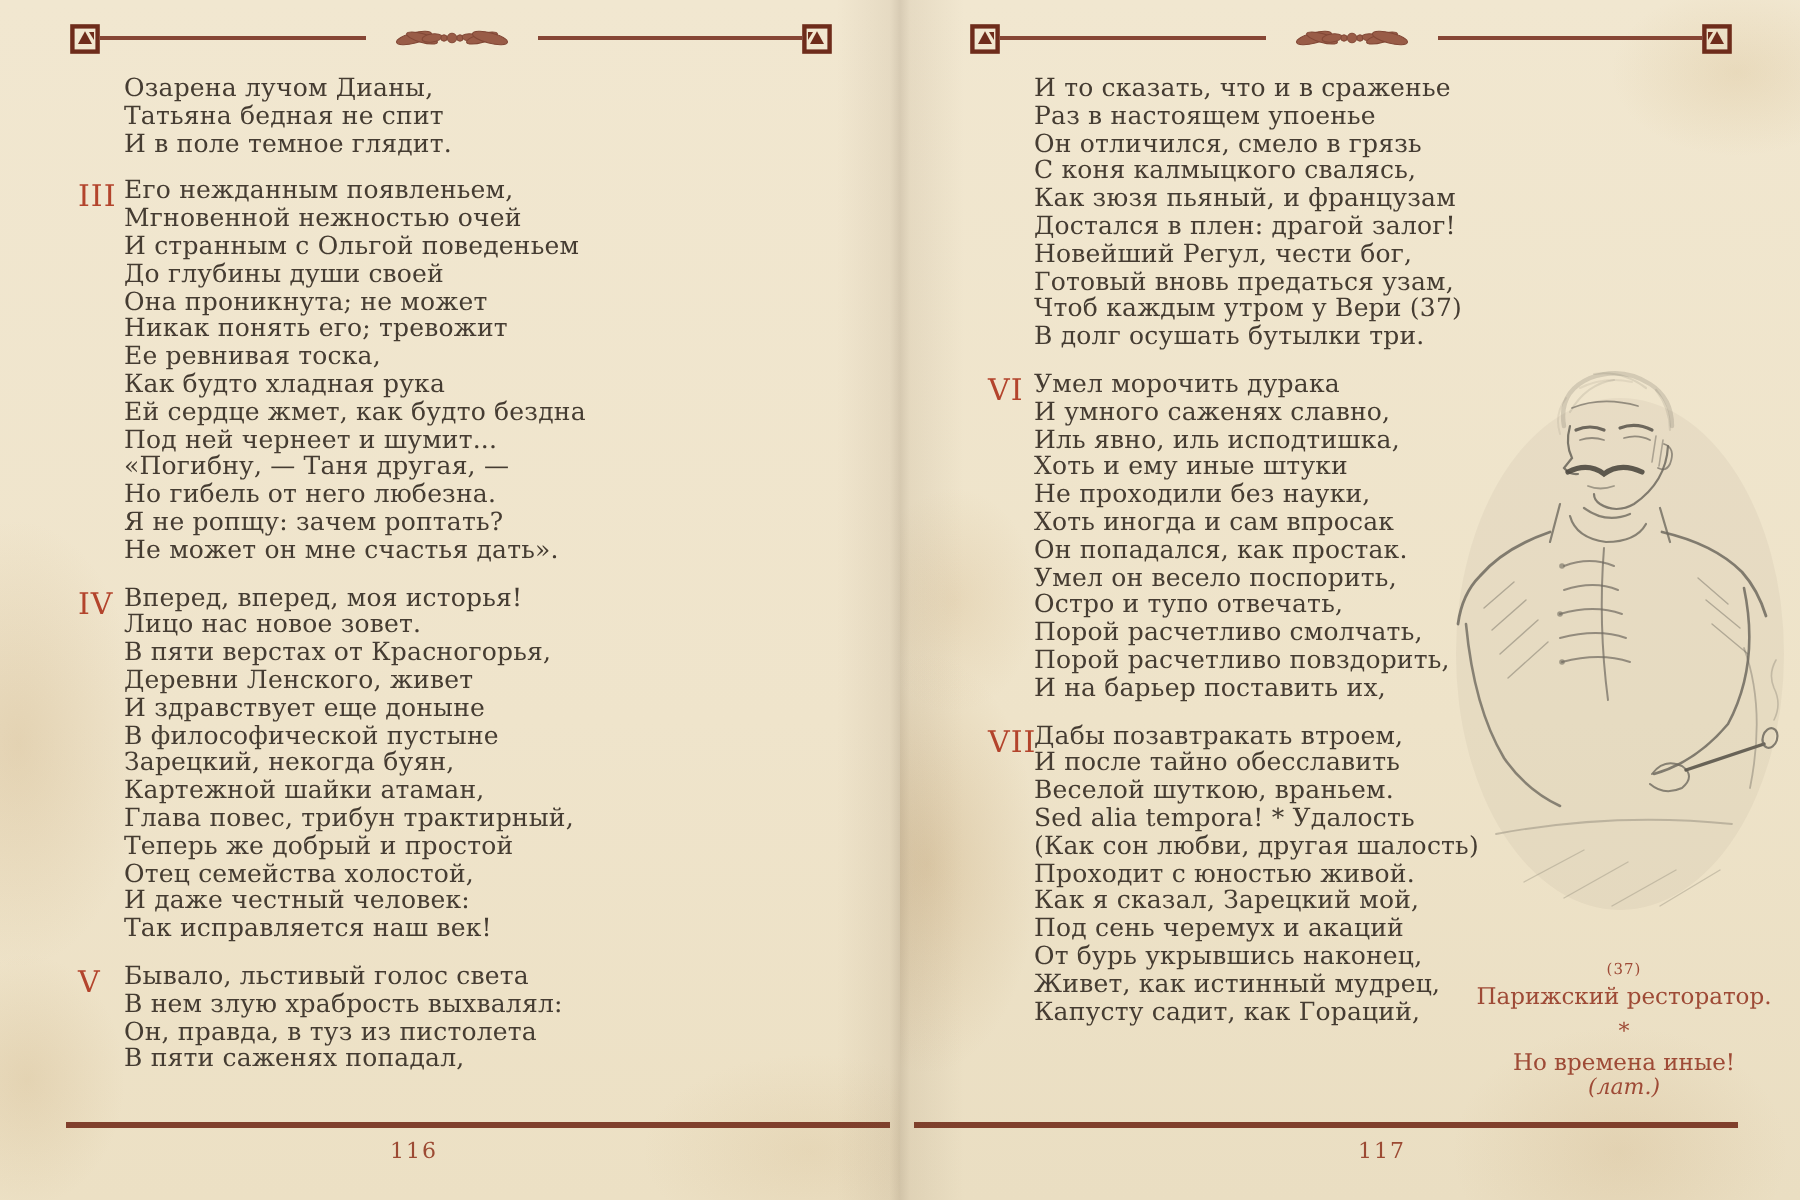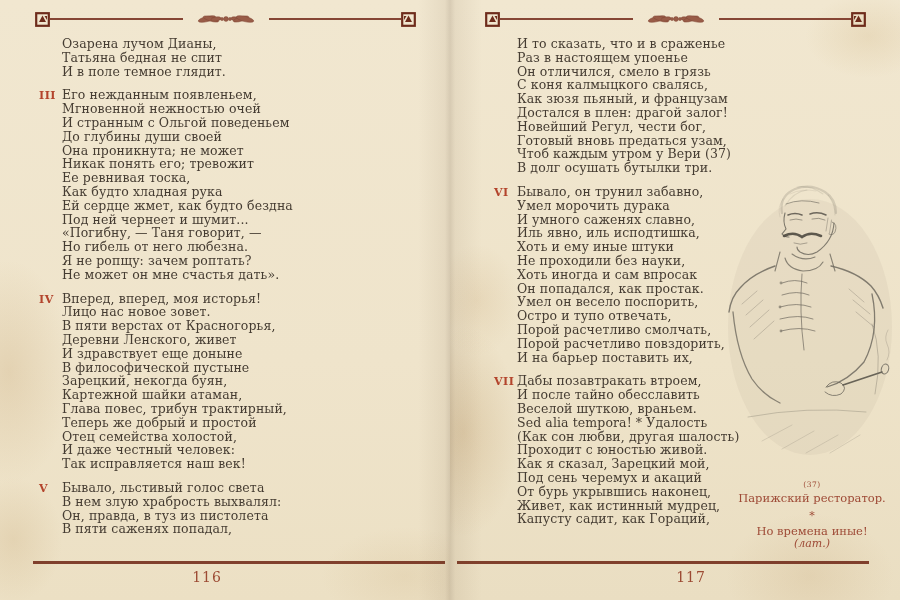--- a/index.html
+++ b/index.html
@@ -46,33 +46,33 @@
   .corner-orn{width:15px;height:15px;flex:0 0 auto;}
   .corner-orn.flip{transform:scaleX(-1);}
   .floral-orn{flex:0 0 auto;margin:0 7px;}
   
   .content{position:absolute;top:37px;}
   .page.left .content{left:62px;width:368px;}
   .page.right .content{left:67px;width:310px;}
   .stanza{position:relative;margin-bottom:10px;}
   .numeral{
     position:absolute;left:-23px;top:1px;width:20px;
-    font-size:11px;letter-spacing:.5px;color:#b3442c;font-weight:bold;
+    font-size:15px;letter-spacing:.5px;color:#b3442c;font-weight:normal;
   }
   .line{
     font-size:12.5px;line-height:13.8px;color:#453c32;
     letter-spacing:.1px;white-space:nowrap;
   }
   
   .footer-rule{position:absolute;top:561px;height:2.5px;background:#76321f;opacity:.92;}
   .page.left .footer-rule{left:33px;right:5px;}
   .page.right .footer-rule{left:7px;right:31px;}
   .page-number{
     position:absolute;top:569px;width:70px;text-align:center;
-    font-size:14px;color:#9c4a33;letter-spacing:1px;
+    font-size:11px;color:#9c4a33;letter-spacing:1px;
   }
   .page.left .page-number{left:172px;}
   .page.right .page-number{left:206px;}
   
   .footnotes{
     position:absolute;left:262px;top:480px;width:200px;text-align:center;
     color:#9e4a36;
   }
   .fn-marker{font-size:7.5px;letter-spacing:.5px;}
   .fn-text{font-size:11.5px;margin-top:2px;}
@@ -130,21 +130,21 @@
             <div class="line">Его нежданным появленьем,</div>
             <div class="line">Мгновенной нежностью очей</div>
             <div class="line">И странным с Ольгой поведеньем</div>
             <div class="line">До глубины души своей</div>
             <div class="line">Она проникнута; не может</div>
             <div class="line">Никак понять его; тревожит</div>
             <div class="line">Ее ревнивая тоска,</div>
             <div class="line">Как будто хладная рука</div>
             <div class="line">Ей сердце жмет, как будто бездна</div>
             <div class="line">Под ней чернеет и шумит...</div>
-            <div class="line">«Погибну, — Таня говорит, —</div>
+            <div class="line">«Погибну, — Таня другая, —</div>
             <div class="line">Но гибель от него любезна.</div>
             <div class="line">Я не ропщу: зачем роптать?</div>
             <div class="line">Не может он мне счастья дать».</div>
           </div>
       </div>
       <div class="stanza">
         <div class="numeral">IV</div>
         <div class="lines">
             <div class="line">Вперед, вперед, моя исторья!</div>
             <div class="line">Лицо нас новое зовет.</div>
@@ -216,21 +216,20 @@
             <div class="line">Достался в плен: драгой залог!</div>
             <div class="line">Новейший Регул, чести бог,</div>
             <div class="line">Готовый вновь предаться узам,</div>
             <div class="line">Чтоб каждым утром у Вери (37)</div>
             <div class="line">В долг осушать бутылки три.</div>
           </div>
       </div>
       <div class="stanza">
         <div class="numeral">VI</div>
         <div class="lines">
-            <div class="line">Бывало, он трунил забавно,</div>
             <div class="line">Умел морочить дурака</div>
             <div class="line">И умного саженях славно,</div>
             <div class="line">Иль явно, иль исподтишка,</div>
             <div class="line">Хоть и ему иные штуки</div>
             <div class="line">Не проходили без науки,</div>
             <div class="line">Хоть иногда и сам впросак</div>
             <div class="line">Он попадался, как простак.</div>
             <div class="line">Умел он весело поспорить,</div>
             <div class="line">Остро и тупо отвечать,</div>
             <div class="line">Порой расчетливо смолчать,</div>

